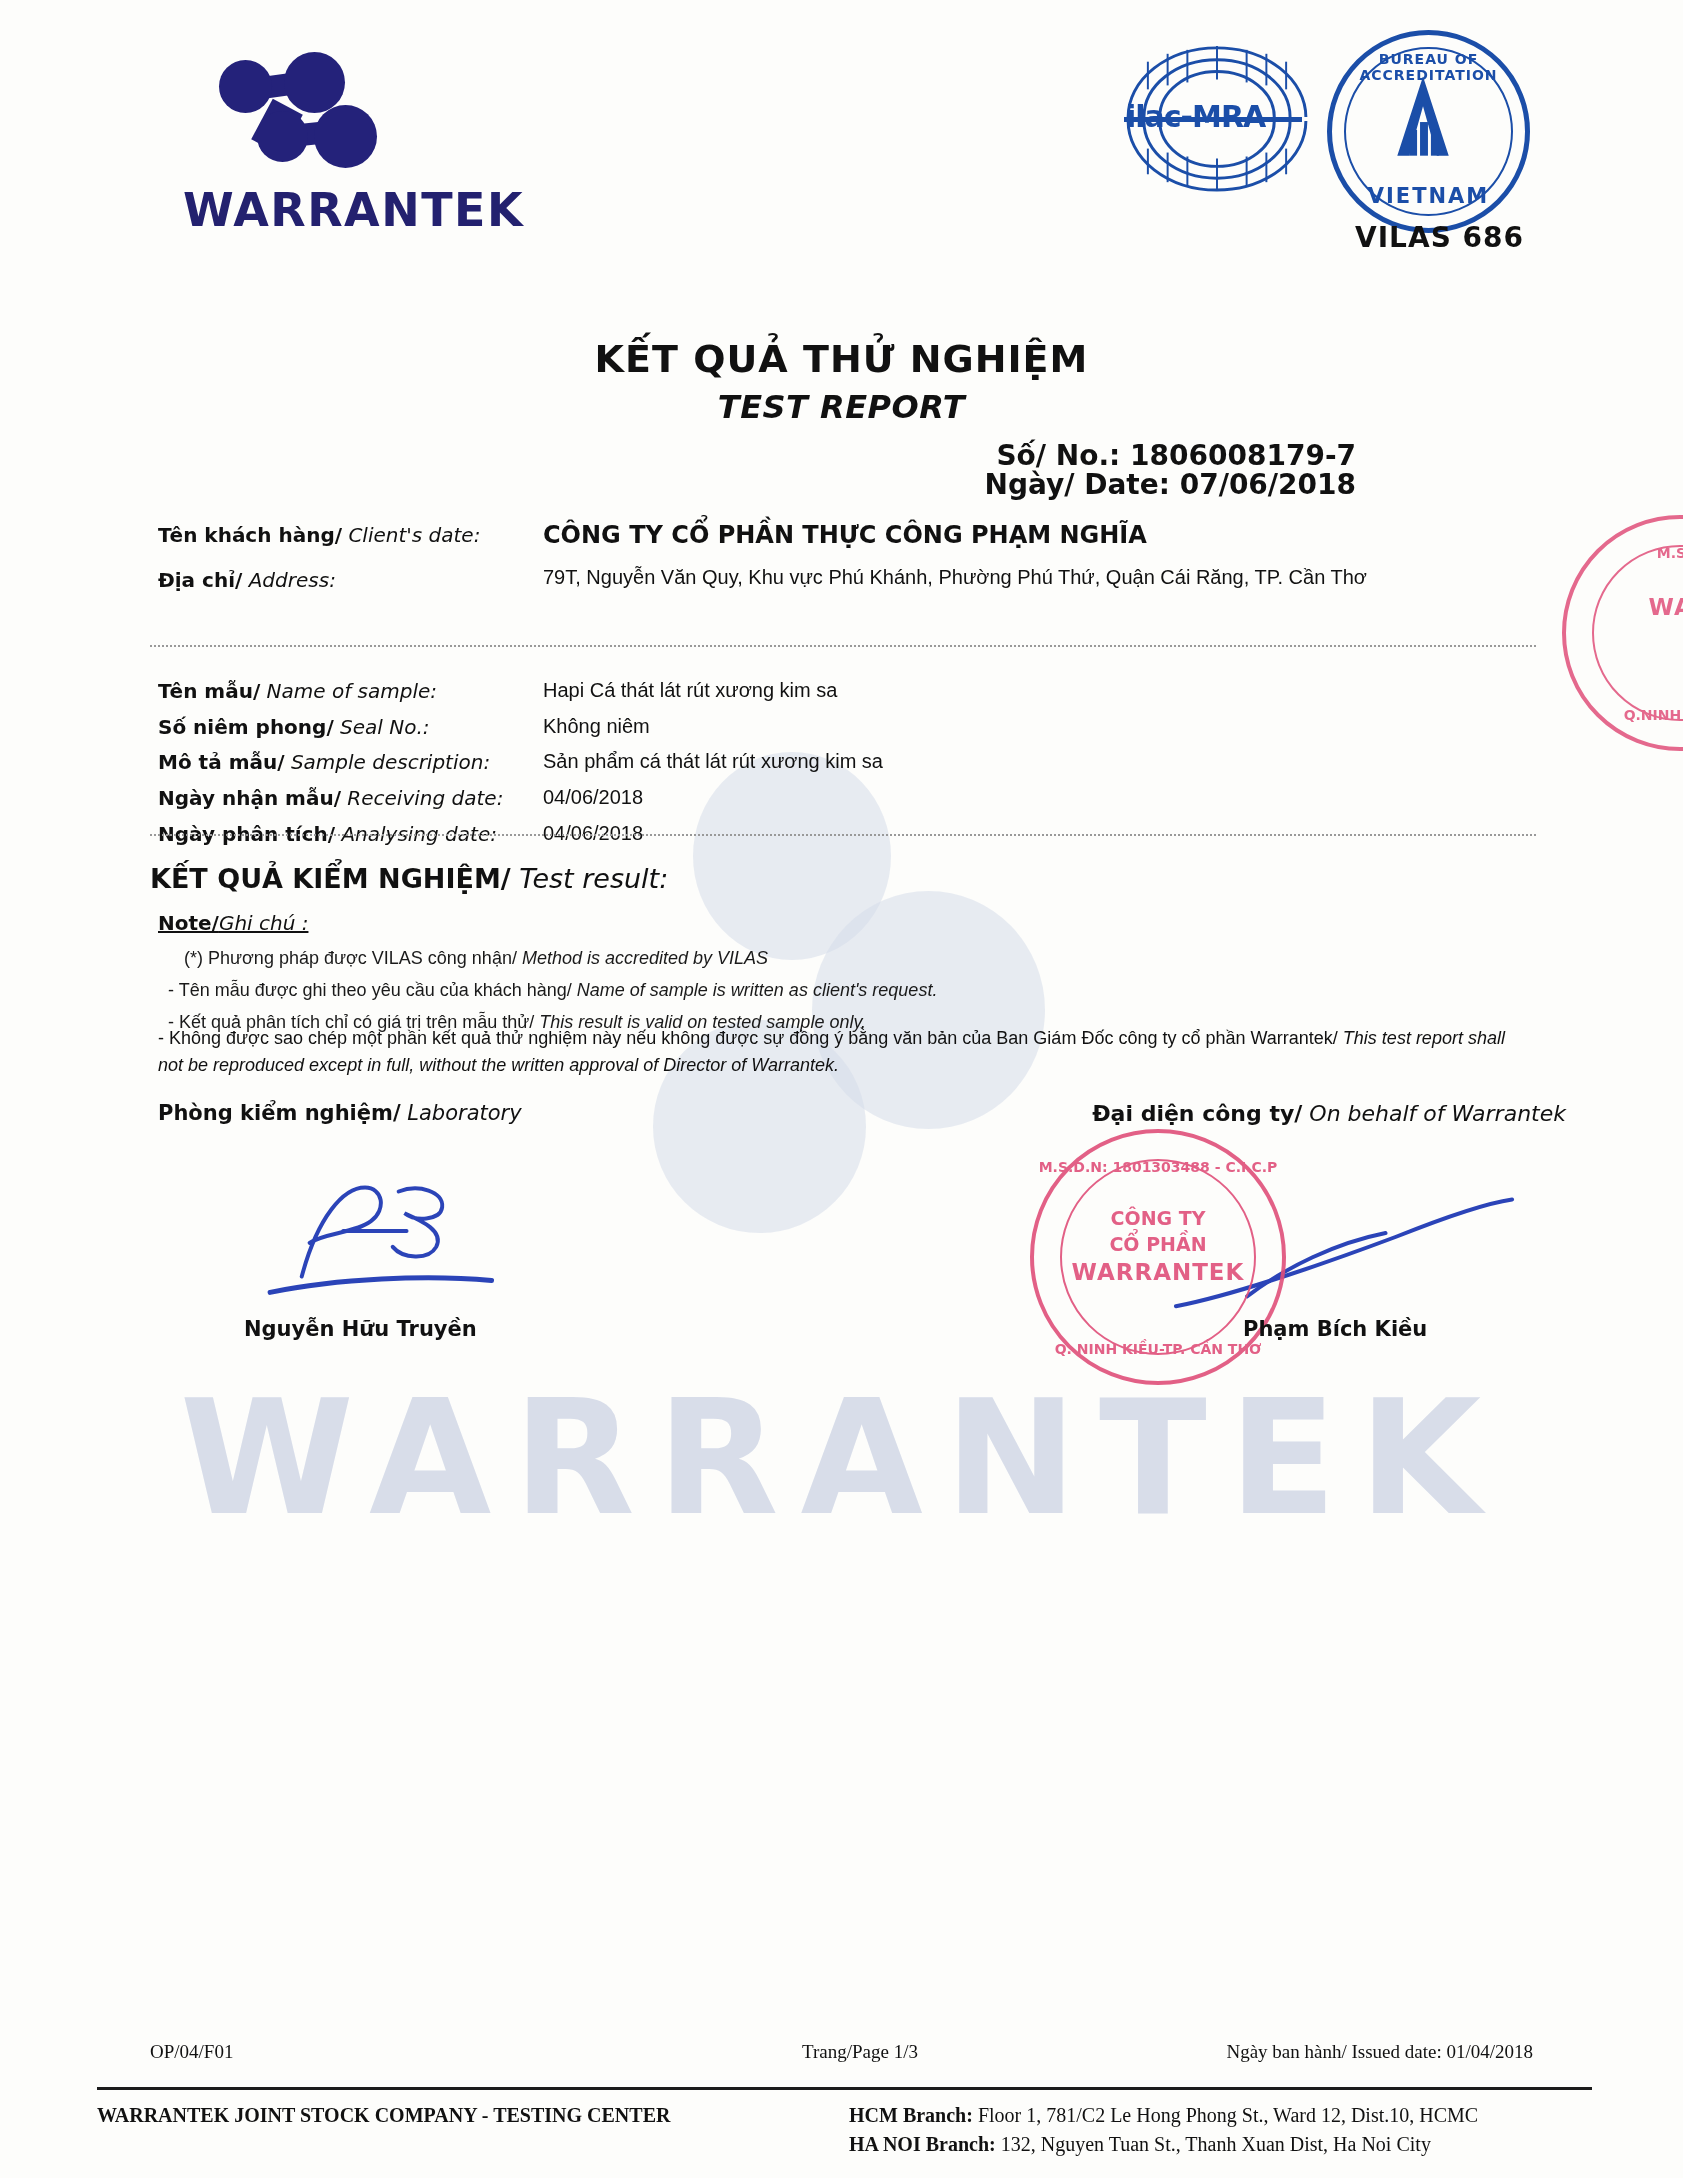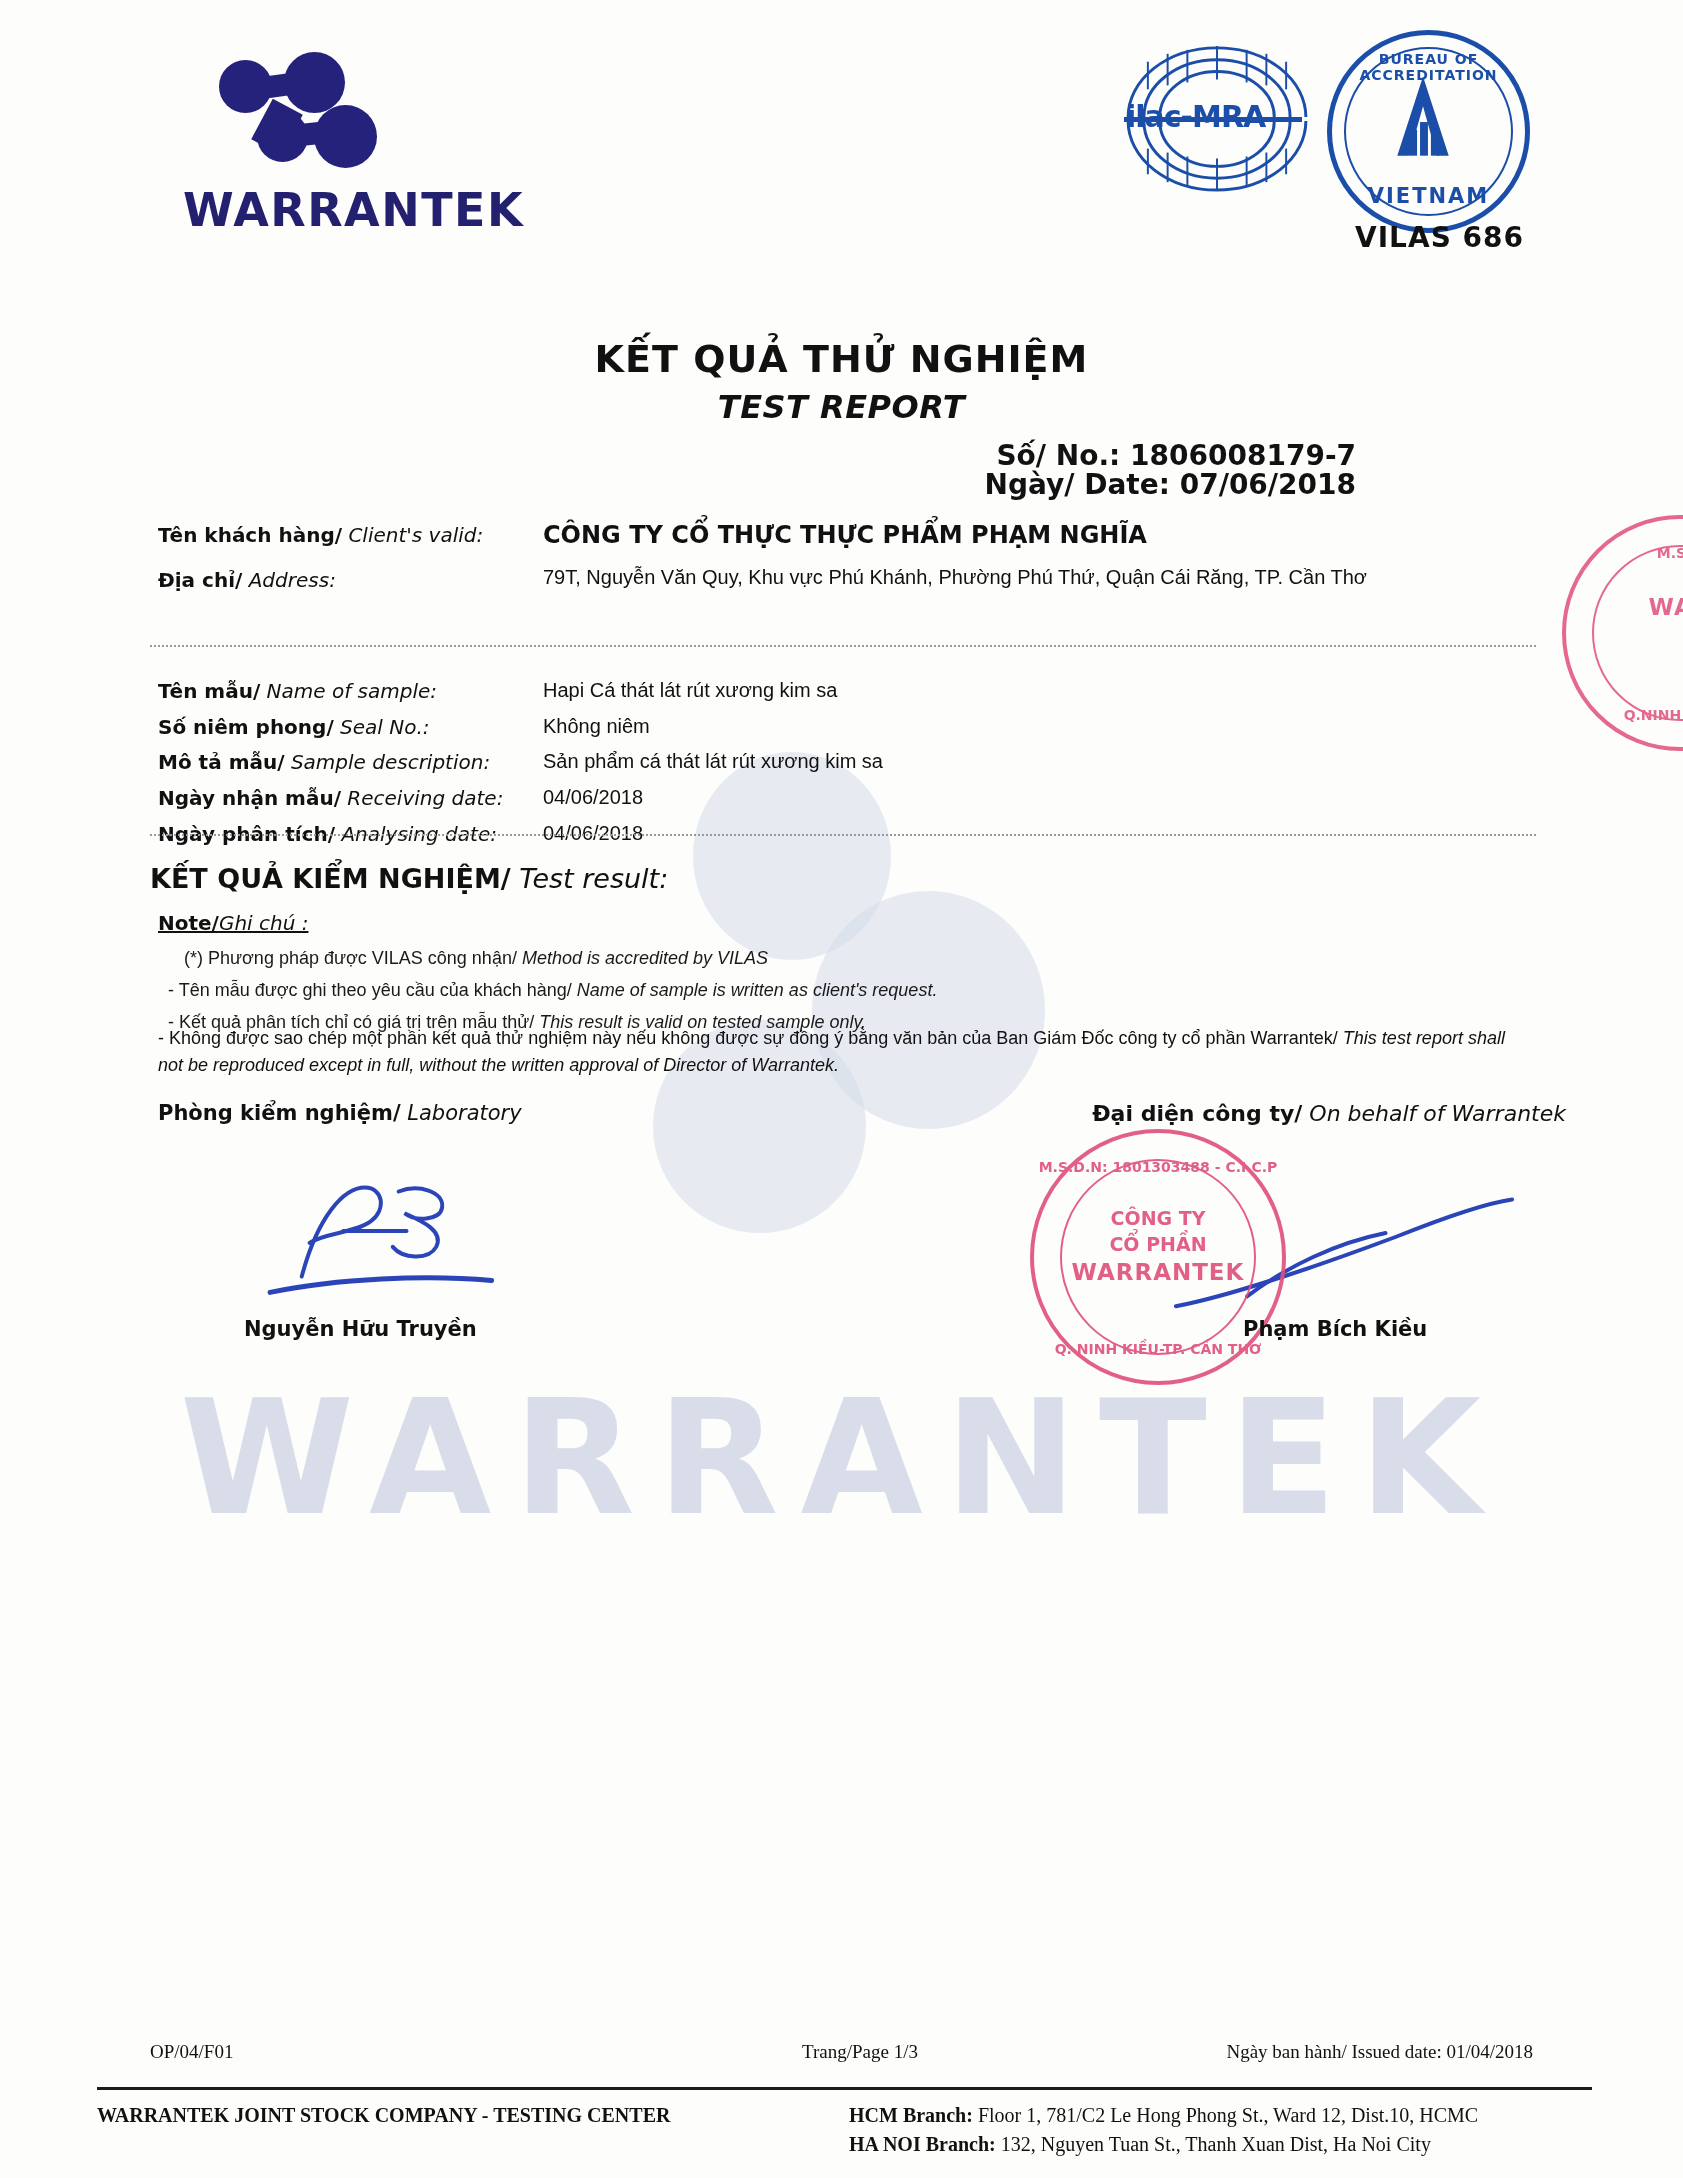--- a/index.html
+++ b/index.html
@@ -443,23 +443,23 @@
     <span>Số/ No.:</span>
     <span>1806008179-7</span>
   </div>
   <div class="date-line">
     <span>Ngày/ Date:</span>
     <span>07/06/2018</span>
   </div>
 
   <div class="field-label" style="top:523px;">
     <b>Tên khách hàng/</b>
-    <i>Client's valid:</i>
-  </div>
-  <div class="client-name">CÔNG TY CỔ THỰC THỰC PHẨM PHẠM NGHĨA</div>
+    <i>Client's date:</i>
+  </div>
+  <div class="client-name">CÔNG TY CỔ PHẦN THỰC CÔNG PHẠM NGHĨA</div>
 
   <div class="field-label" style="top:568px;">
     <b>Địa chỉ/</b>
     <i>Address:</i>
   </div>
   <div class="client-addr">79T, Nguyễn Văn Quy, Khu vực Phú Khánh, Phường Phú Thứ, Quận Cái Răng, TP. Cần Thơ</div>
 
   <div class="rule rule1"></div>
 
   <div class="field-label" style="top:679px;">

